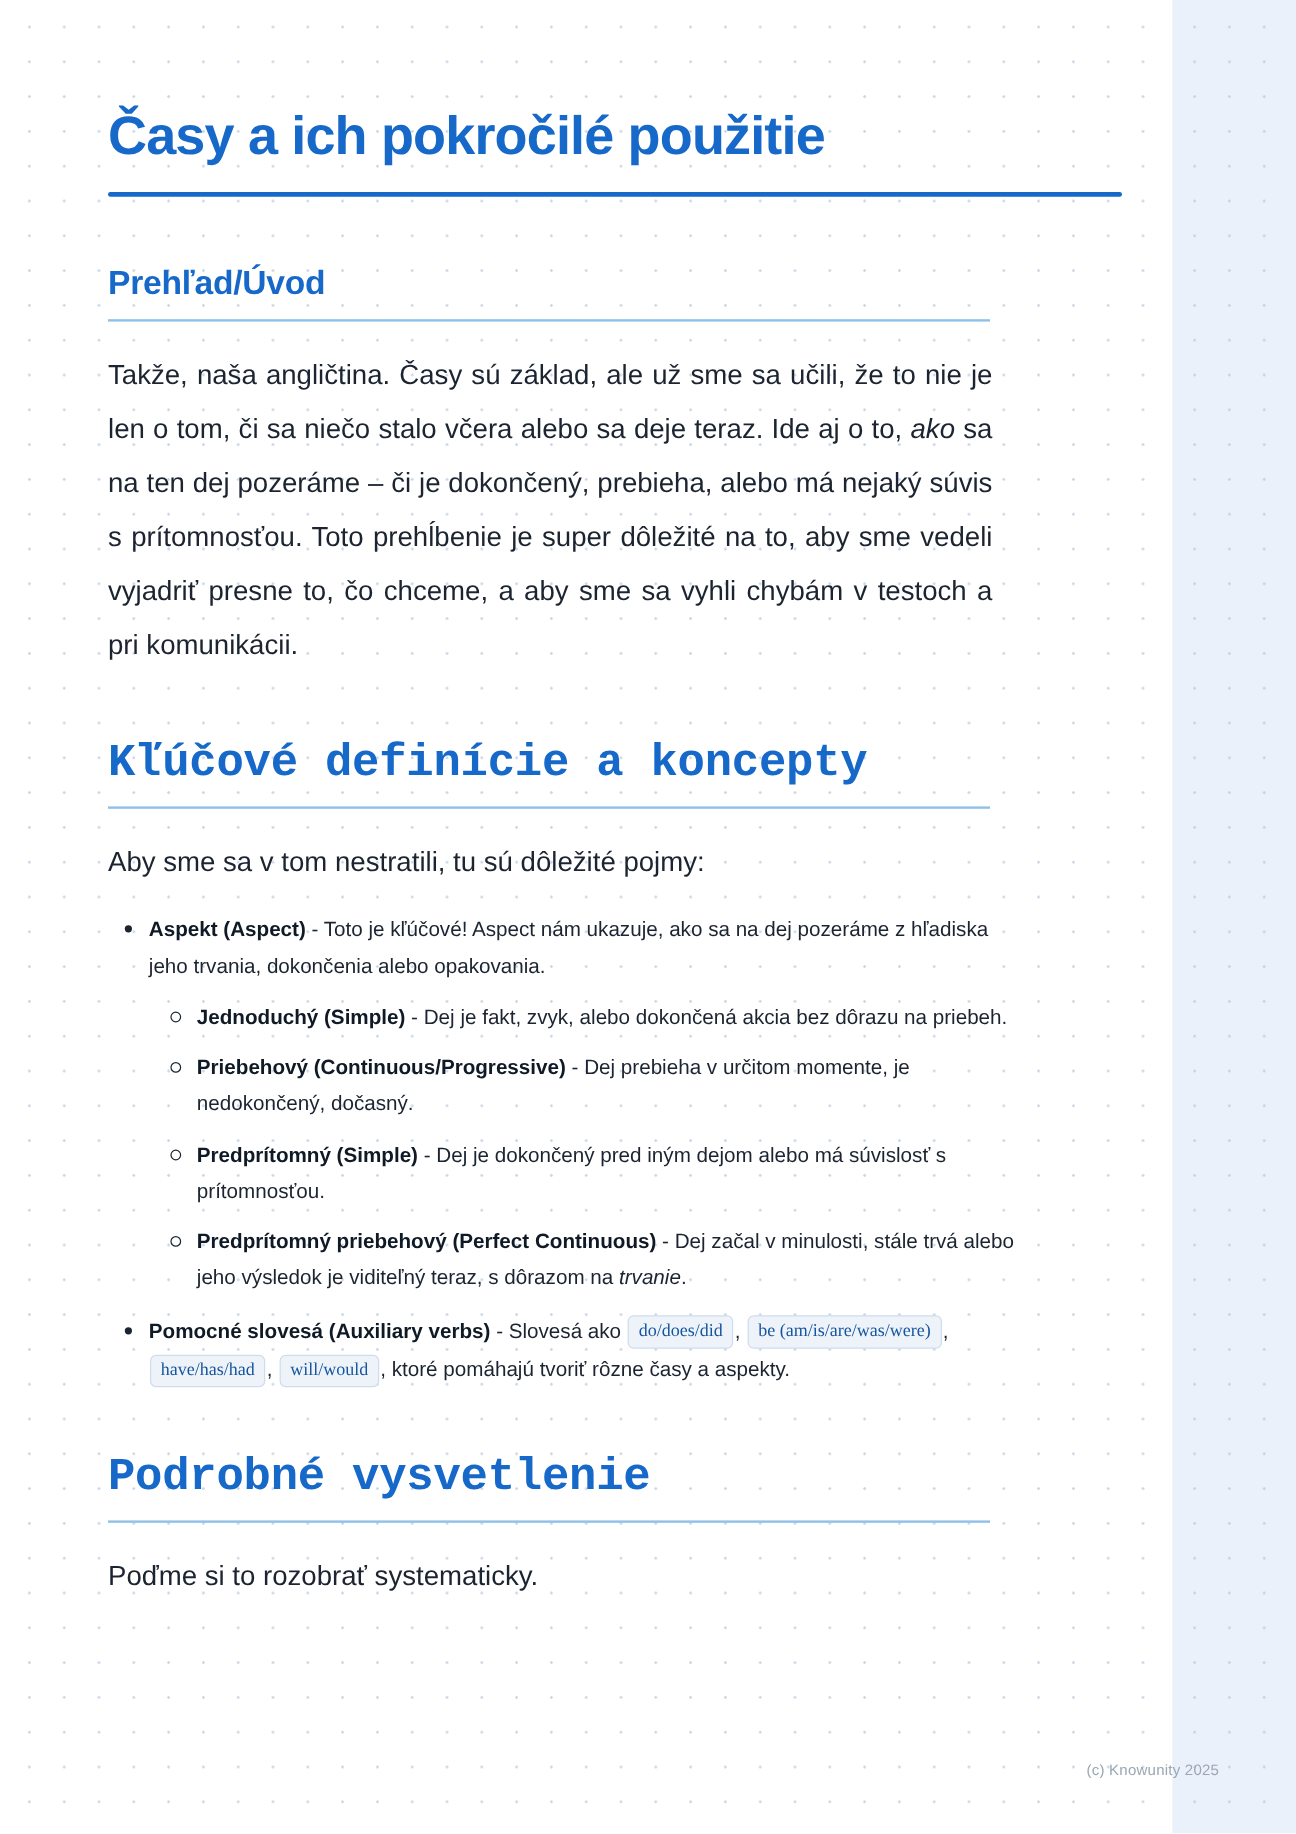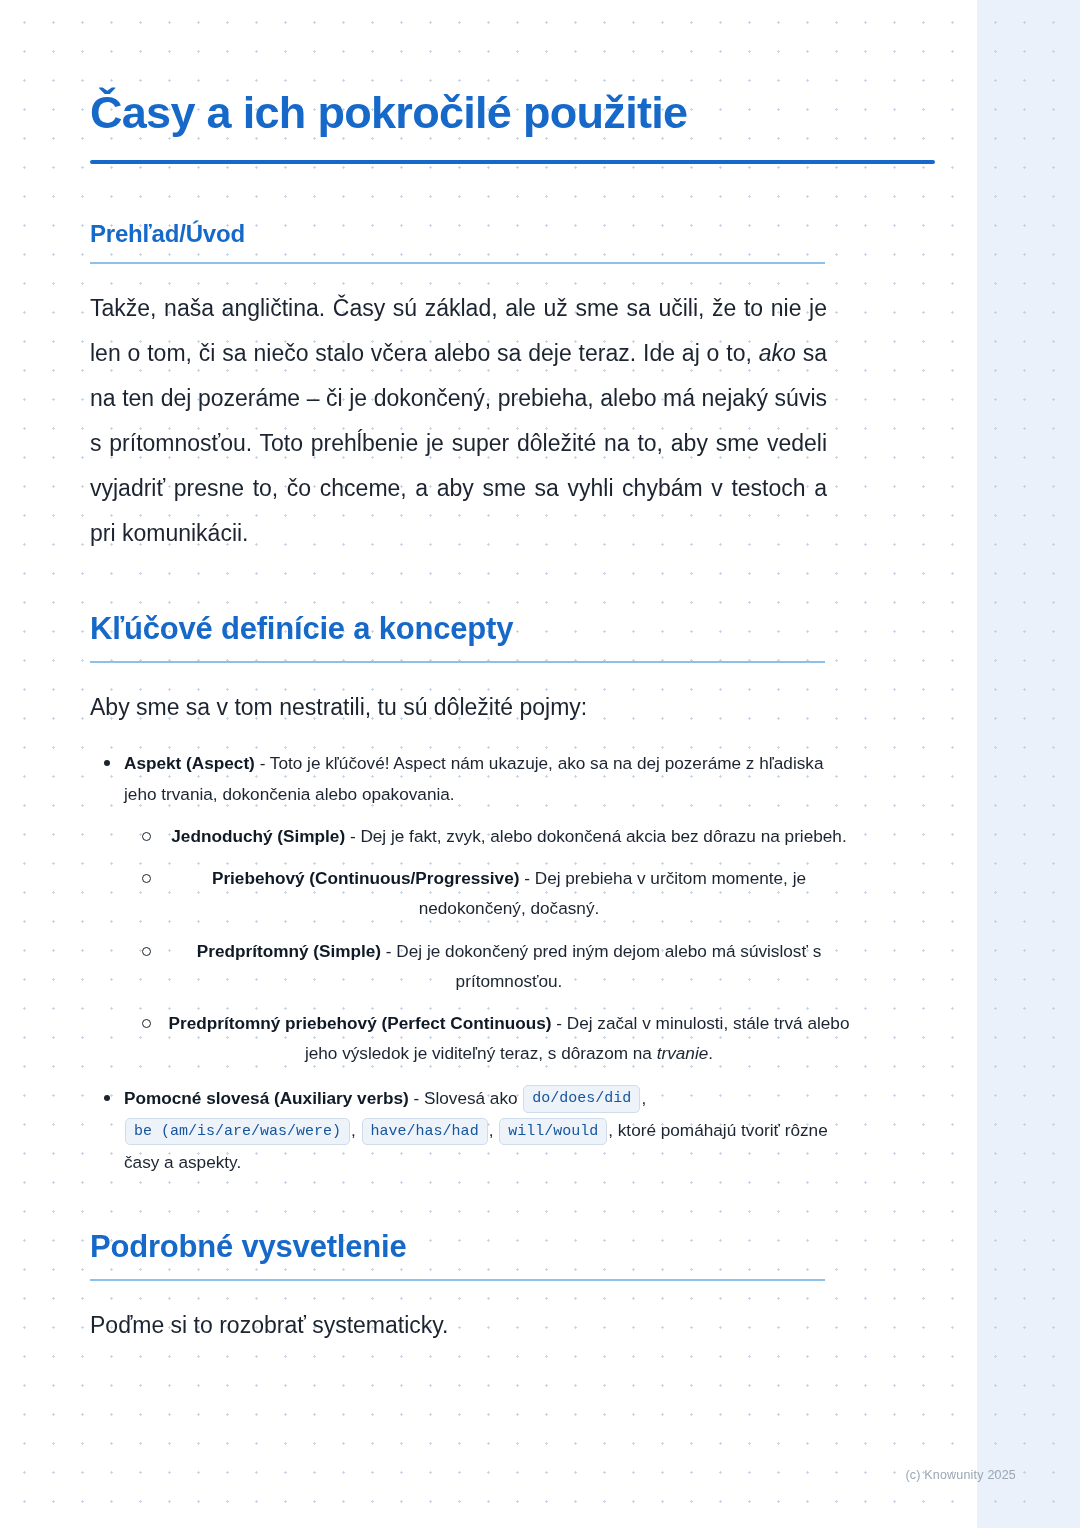--- a/index.html
+++ b/index.html
@@ -61,28 +61,29 @@
   }
   .title-rule {
     margin-top: 22px;
     height: 4px;
     background: #1769c9;
     width: 845px;
     border-radius: 2px;
   }
 
   h2.section-title {
-    font-size: 24px;
+    font-size: 28px;
     color: #1769c9;
     font-weight: bold;
     margin: 56px 0 0 0;
     letter-spacing: -0.2px;
   }
   h2.section-title.big {
-    font-size: 31px;
+    font-size: 38px;
+    font-family: Liberation Mono, monospace;
   }
   .section-rule {
     margin-top: 14px;
     height: 2px;
     background: #8fc0e8;
     width: 735px;
   }
 
   p.para {
     font-size: 23px;
@@ -125,40 +126,39 @@
     padding-left: 40px;
     list-style: none;
   }
   ul.sub > li {
     position: relative;
     font-size: 17.2px;
     line-height: 1.76;
     color: #1b2430;
     margin-top: 12px;
     width: 690px;
-    text-align: center;
   }
   ul.sub > li::before {
     content: "";
     position: absolute;
     left: -22px;
     top: 11px;
     width: 7px;
     height: 7px;
     border-radius: 50%;
     border: 1.4px solid #1b2430;
     background: transparent;
   }
 
   b, strong { font-weight: bold; color: #0f1a26; }
   i, em { font-style: italic; }
 
   code.chip {
     display: inline-block;
-    font-family: Liberation Mono, monospace;
+    font-family: Liberation Serif, serif;
     font-size: 15px;
     color: #14559e;
     background: #eef3fa;
     border: 1px solid #cfdcec;
     border-radius: 5px;
     padding: 3px 8px;
     line-height: 1.3;
     vertical-align: middle;
     margin: 2px 1px;
   }

